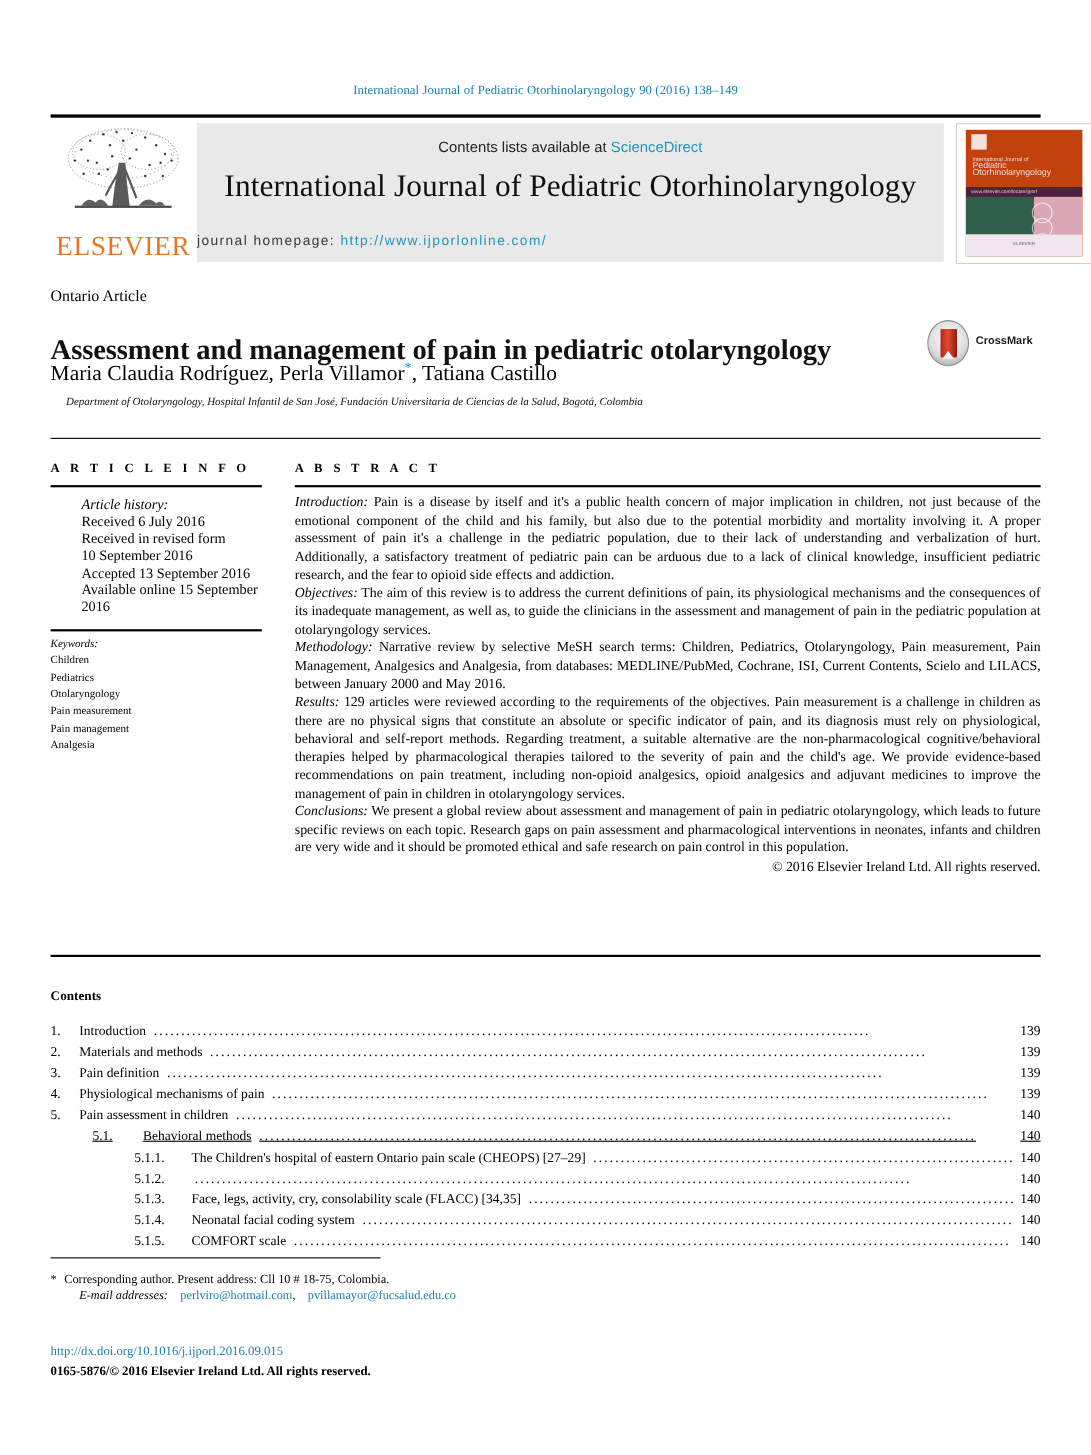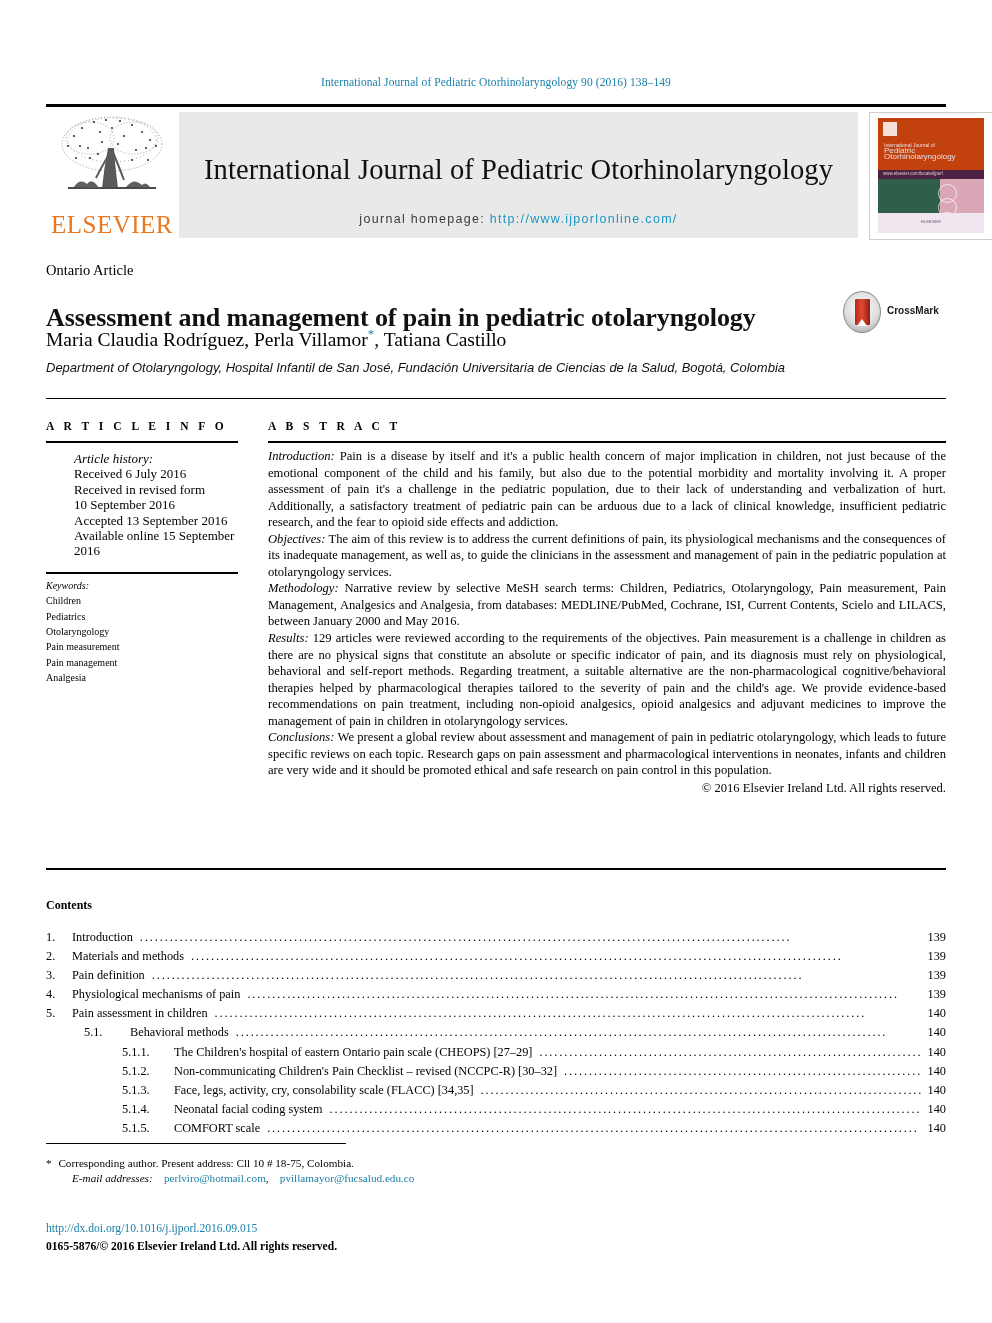--- a/index.html
+++ b/index.html
@@ -95,21 +95,21 @@
     text-align: center;
     font-family: "Liberation Serif", serif;
     font-size: 28.5px;
     color: #101010;
     letter-spacing: .1px;
   }
   .homepage {
     position: absolute;
     left: 0; top: 100px;
     width: 679px;
-    text-align: center;
+    text-align: left;
     font-family: "Liberation Sans", sans-serif;
     font-size: 12.5px;
     letter-spacing: 1.3px;
     color: #3b3b3b;
   }
   .homepage .url { color: #1b97c2; }
 
   
   .cover {
     position: absolute;
@@ -199,25 +199,25 @@
   .authors {
     position: absolute;
     left: 46px; top: 326px;
     width: 800px;
     font-size: 19.5px;
     font-family: "Liberation Serif", serif;
   }
   .authors sup { color: #1b7fa8; font-size: 13px; }
   .affil {
     position: absolute;
-    left: 46px; top: 360px;
+    left: 60px; top: 360px;
     width: 820px;
-    font-size: 13px;
+    font-size: 10px;
     font-style: italic;
-    font-family: Liberation Sans, sans-serif;
+    font-family: Liberation Serif, serif;
     color: #111;
   }
   .crossmark {
     position: absolute;
     left: 843px; top: 291px;
     width: 100px; height: 42px;
   }
   .cm-badge {
     position: absolute;
     left: 0; top: 0;
@@ -344,21 +344,21 @@
     font-size: 12.3px;
     color: #000;
     padding: 0 3px;
     min-width: 10px;
   }
   .toc-pg {
     flex: 0 0 auto;
     width: 24px;
     text-align: right;
   }
-  .lvl2 { padding-left: 38px; }
+  .lvl2 { padding-left: 38px; text-decoration: underline; }
   .lvl2 .toc-num { width: 46px; }
   .lvl3 { padding-left: 76px; }
   .lvl3 .toc-num { width: 52px; }
 
   
   .fn-rule {
     position: absolute;
     left: 46px; top: 1143px;
     width: 300px; height: 1px;
     background: #000;
@@ -438,20 +438,23 @@
               <circle cx="22" cy="44" r="1.1"></circle>
             <circle cx="94" cy="46" r="1.1"></circle>
               <circle cx="44" cy="40" r="1.1"></circle>
           </g>
         </svg>
       </div>
       <div class="elsevier-word">ELSEVIER</div>
     </div>
 
     <div class="banner">
+      <div class="banner-line1">
+        <span>Contents lists available at </span><span class="sd">ScienceDirect</span>
+      </div>
       <div class="journal-title">International Journal of Pediatric Otorhinolaryngology</div>
       <div class="homepage">
         <span>journal homepage:</span>
         <span class="url">http://www.ijporlonline.com/</span>
       </div>
     </div>
 
     <div class="cover">
       <div class="cover-inner">
         <div class="cover-elsevier"></div>
@@ -570,21 +573,20 @@
       <span class="toc-pg">140</span>
     </div>
     <div class="toc-row lvl3">
       <span class="toc-num">5.1.1.</span>
       <span class="toc-lbl">The Children's hospital of eastern Ontario pain scale (CHEOPS) [27–29]</span>
       <span class="toc-dots">...................................................................................................................................</span>
       <span class="toc-pg">140</span>
     </div>
     <div class="toc-row lvl3">
       <span class="toc-num">5.1.2.</span>
-      <span class="toc-lbl">Non-communicating Children's Pain Checklist – revised (NCCPC-R) [30–32]</span>
       <span class="toc-dots">...................................................................................................................................</span>
       <span class="toc-pg">140</span>
     </div>
     <div class="toc-row lvl3">
       <span class="toc-num">5.1.3.</span>
       <span class="toc-lbl">Face, legs, activity, cry, consolability scale (FLACC) [34,35]</span>
       <span class="toc-dots">...................................................................................................................................</span>
       <span class="toc-pg">140</span>
     </div>
     <div class="toc-row lvl3">

